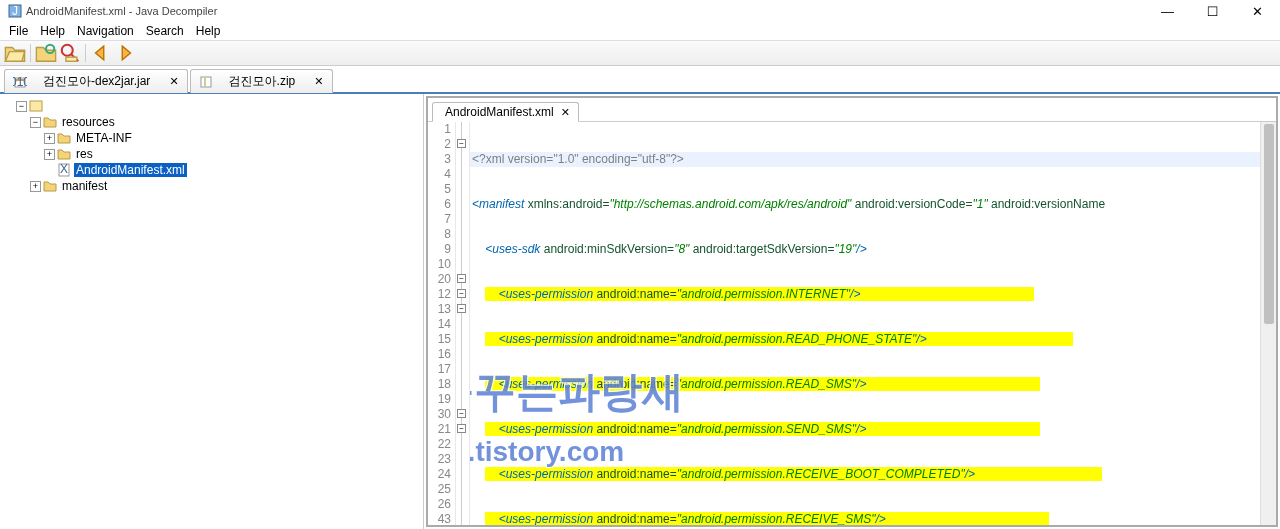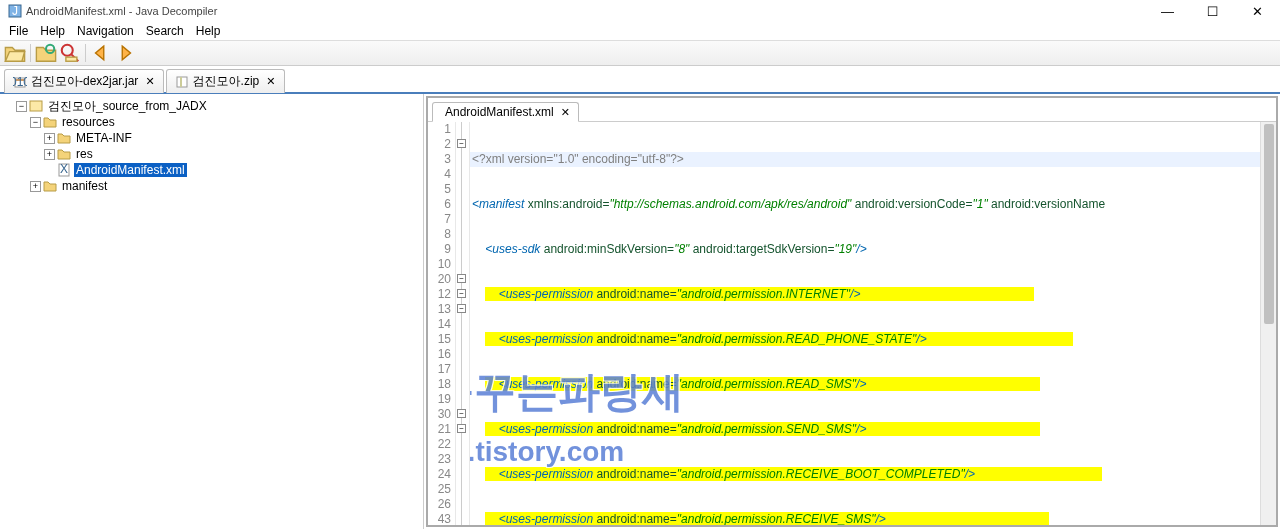--- a/index.html
+++ b/index.html
@@ -8,21 +8,21 @@
 .titlebar .icon { width: 14px; height: 14px; margin-right: 4px; display: inline-flex; }
 .titlebar .title { color: #444; font-size: 11px; }
 .window-controls { position: absolute; right: 0; top: 0; display: flex; }
 .window-controls div { width: 45px; height: 22px; display: flex; align-items: center; justify-content: center; color: #000; font-size: 13px; }
 .menubar { height: 18px; display: flex; align-items: center; padding: 0 4px; gap: 2px; }
 .menubar span { padding: 0 5px; cursor: pointer; }
 .toolbar { height: 26px; border-top: 1px solid #ddd; border-bottom: 1px solid #ccc; display: flex; align-items: center; padding: 0 4px; gap: 2px; background: linear-gradient(#fafafa, #eee); }
 .toolbar .tbutton { width: 22px; height: 22px; display: inline-flex; align-items: center; justify-content: center; }
 .toolbar .sep { width: 1px; height: 18px; background: #ccc; margin: 0 2px; }
 .tabs-row { height: 28px; display: flex; align-items: flex-end; padding: 2px 4px 0 4px; border-bottom: 2px solid #4a7ebb; gap: 2px; }
-.tab { background: linear-gradient(#fff, #eee); border: 1px solid #bbb; border-bottom: none; padding: 3px 8px; display: flex; align-items: center; gap: 4px; border-radius: 3px 3px 0 0; position: relative; top: 1px; }
+.tab { background: linear-gradient(#fff, #eee); border: 1px solid #bbb; border-bottom: none; padding: 3px 8px; display: flex; align-items: center; gap: 16px; border-radius: 3px 3px 0 0; position: relative; top: 1px; }
 .tab .close { font-size: 11px; margin-left: 3px; }
 .tab .icon { display: inline-flex; width: 14px; height: 14px; }
 .main-area { display: flex; height: 435px; }
 .left-panel { width: 424px; border-right: 1px solid #ccc; background: #fff; overflow: auto; padding: 2px; }
 .tree { padding: 2px; }
 .tree-row { display: flex; align-items: center; height: 16px; white-space: nowrap; }
 .tree-row .toggle { width: 11px; height: 11px; border: 1px solid #999; margin-right: 2px; display: inline-flex; align-items: center; justify-content: center; font-size: 9px; line-height: 1; background: #fff; }
 .tree-row .icon { display: inline-flex; width: 14px; height: 14px; margin-right: 3px; }
 .tree-row .lbl { padding: 0 2px; }
 .tree-row .selected { background: #0b60c4; color: #fff; }
@@ -142,21 +142,20 @@
 
   <div class="left-panel">
     <div class="tree">
       <div class="tree-row indent-1">
         <span class="toggle">−</span>
         <span class="icon">
             <svg viewBox="0 0 14 14">
               <rect x="1" y="2" width="12" height="10" fill="#fce9a7" stroke="#b89c46"></rect>
             </svg>
           </span>
-        <span class="lbl">검진모아_source_from_JADX</span>
       </div>
       <div class="tree-row indent-2">
         <span class="toggle">−</span>
         <span class="icon">
             <svg viewBox="0 0 14 14">
               <path d="M1 3 L5 3 L7 5 L13 5 L13 12 L1 12 Z" fill="#f4d37a" stroke="#b89c46"></path>
             </svg>
           </span>
         <span class="lbl">resources</span>
       </div>

